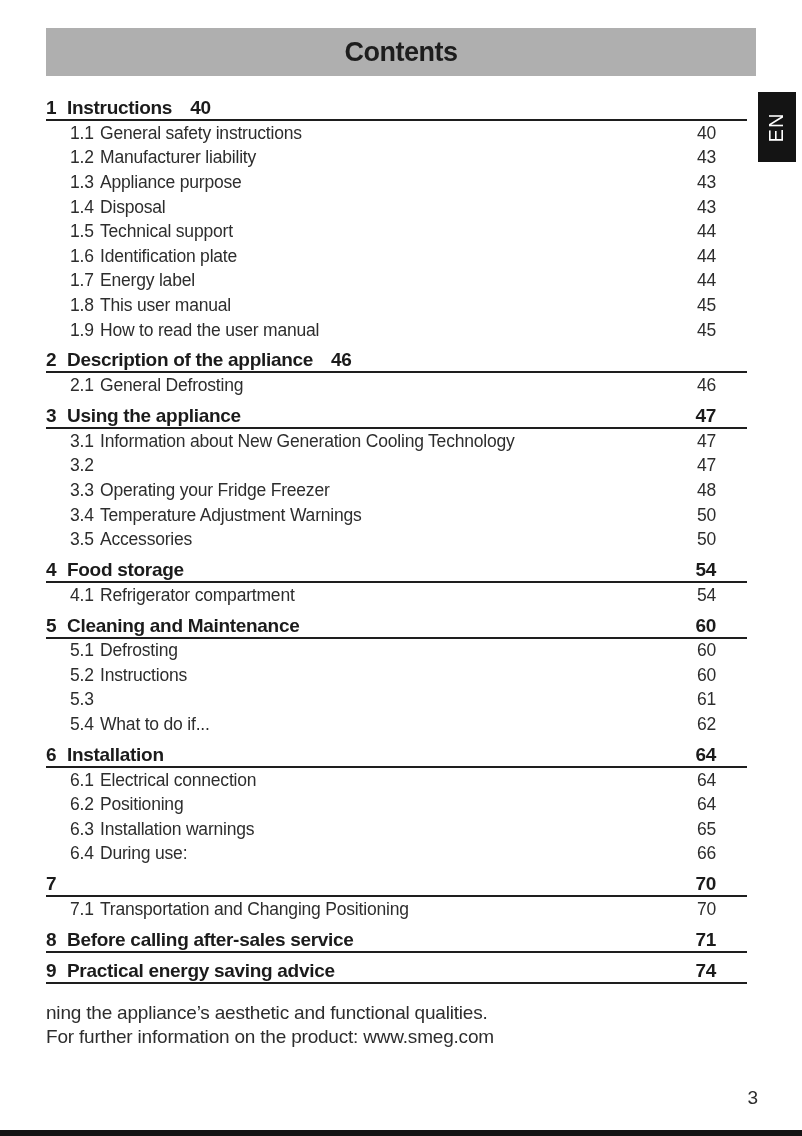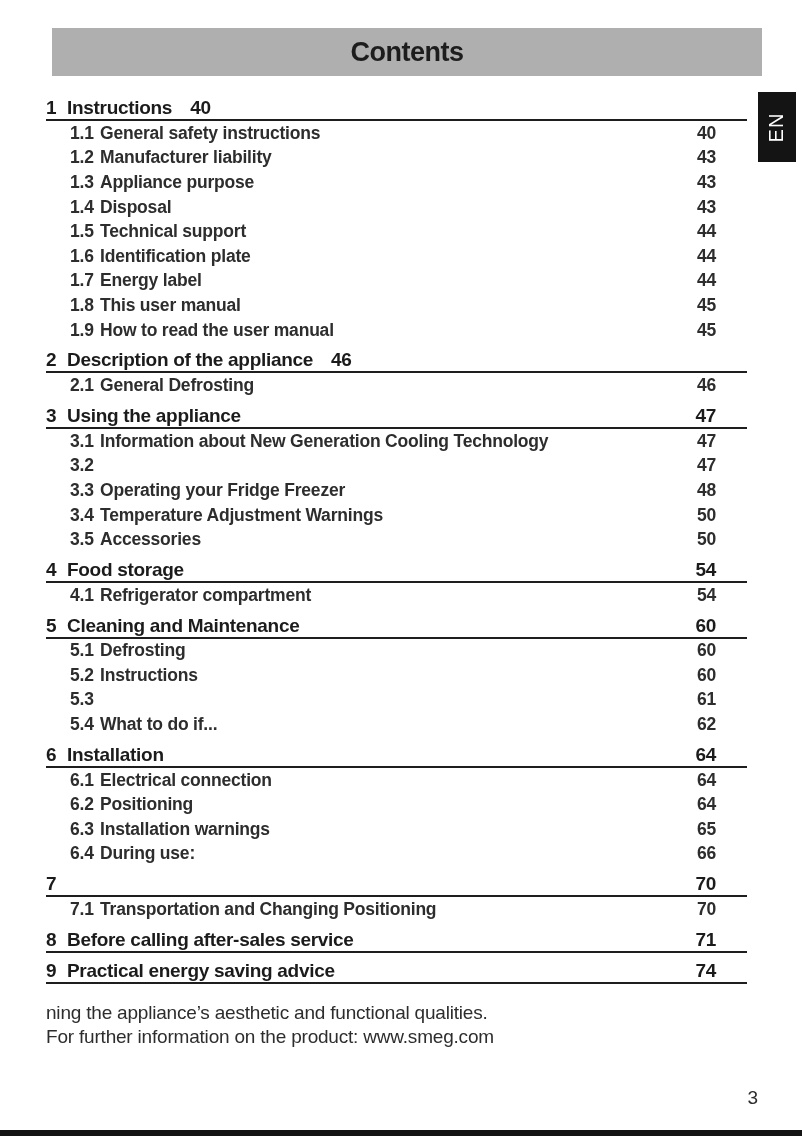--- a/index.html
+++ b/index.html
@@ -4,21 +4,21 @@
 <style>
   html,body{margin:0;padding:0;}
   body{
     width:802px;height:1136px;position:relative;overflow:hidden;
     background:#ffffff;
     font-family:"Liberation Sans","DejaVu Sans",sans-serif;
     color:#1e1e1e;
   }
   
   .header-bar{
-    position:absolute;left:52px;top:28px;width:710px;height:48px;
+    position:absolute;left:46px;top:28px;width:710px;height:48px;
     background:#afafaf;
     display:flex;align-items:center;justify-content:center;
   }
   .header-bar .title{
     font-weight:bold;font-size:27px;letter-spacing:-0.5px;color:#1d1d1d;
   }
   
   .lang-tab{
     position:absolute;top:92px;right:6px;width:38px;height:70px;
     background:#141414;color:#ffffff;
@@ -36,21 +36,21 @@
   .row.sec{
     border-bottom:2px solid #1e1e1e;
     font-weight:bold;font-size:19px;letter-spacing:-0.3px;
     height:27px;margin-top:2px;
     color:#1b1b1b;
   }
   .sec-num{width:21px;flex:none;}
   .sec-page-inline{margin-left:18px;}
   .sec-page-right{margin-left:auto;padding-right:31px;}
   .row.sub{
-    font-size:17.5px;font-weight:700;letter-spacing:-0.2px;
+    font-size:17.5px;font-weight:400;letter-spacing:-0.2px;
     height:24.6px;align-items:center;color:#2d2d2d;
   }
   .sub-num{margin-left:24px;width:30px;flex:none;}
   .sub-page{margin-left:auto;padding-right:31px;}
   
   .footer{
     position:absolute;left:46px;top:1001px;width:710px;
     font-size:19px;font-weight:300;letter-spacing:-0.2px;
     line-height:23.5px;color:#2d2d2d;
   }

